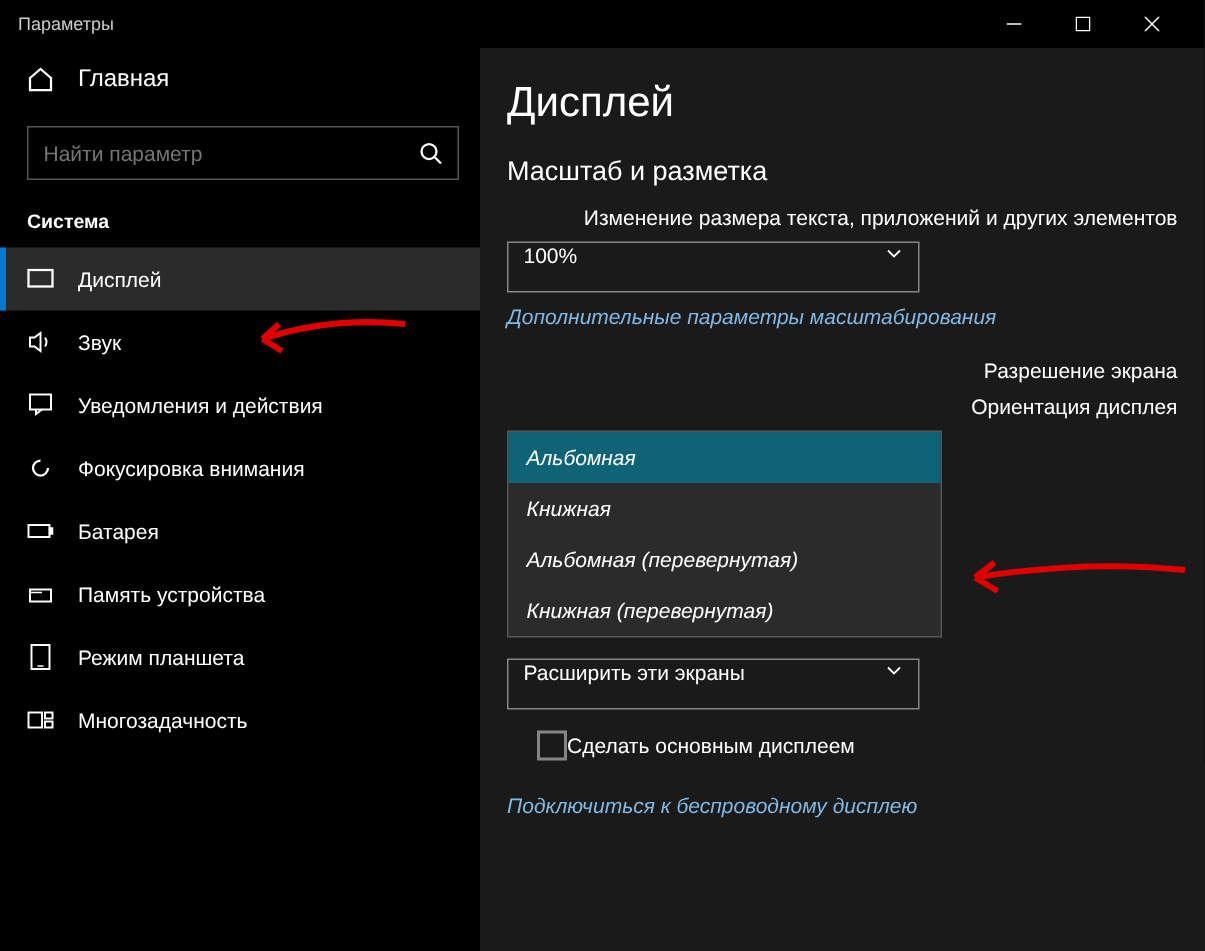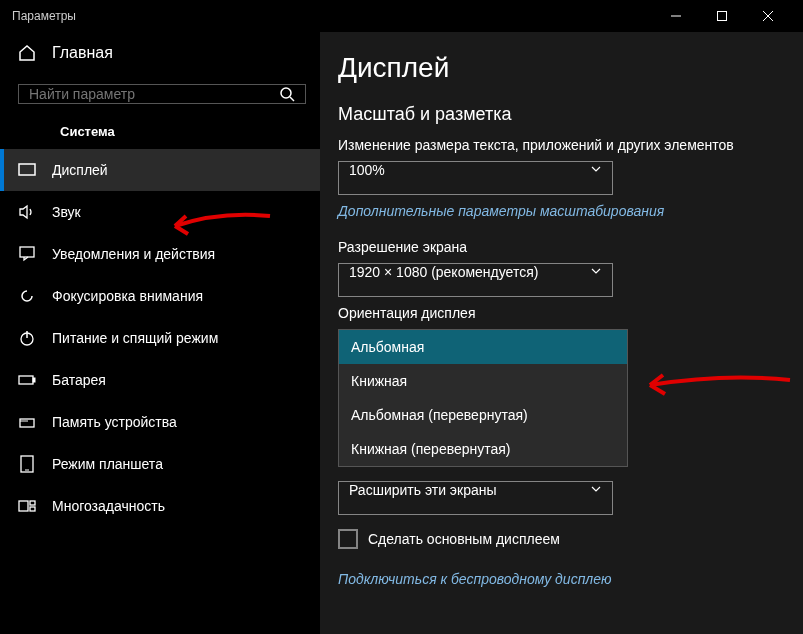--- a/index.html
+++ b/index.html
@@ -11,46 +11,46 @@
     .titlebar .btn svg { width: 10px; height: 10px; stroke: #fff; }
     
     .container { display: flex; height: calc(634px - 32px); }
     
     .sidebar { width: 320px; background: #000; padding: 0; }
     .main { flex: 1; background: #1a1a1a; padding: 20px 18px; overflow-y: auto; }
     
     .home-row { display: flex; align-items: center; gap: 16px; padding: 12px 18px; margin-bottom: 10px; }
     .home-row .icon { width: 18px; height: 18px; }
     
-    .search-box { margin: 0 14px 20px 18px; border: 1px solid #555; height: 20px; display: flex; align-items: center; padding: 0 10px; }
+    .search-box { margin: 0 14px 20px 18px; border: 1px solid #555; height: 36px; display: flex; align-items: center; padding: 0 10px; }
     .search-box input { background: transparent; border: none; outline: none; color: #ccc; font-size: 14px; flex: 1; }
     .search-box .icon { width: 16px; height: 16px; }
     
-    .section-header { font-size: 13px; padding: 0 18px 10px 18px; font-weight: 600; margin-left: 42px; }
+    .section-header { font-size: 13px; padding: 0 18px 10px 18px; font-weight: 600; }
     
     .nav-item { display: flex; align-items: center; gap: 16px; padding: 12px 18px; font-size: 14px; position: relative; cursor: pointer; }
     .nav-item.active { background: #2b2b2b; }
     .nav-item.active::before { content: ""; position: absolute; left: 0; top: 0; bottom: 0; width: 4px; background: #0078d4; }
     .nav-item .icon { width: 18px; height: 18px; display: flex; align-items: center; justify-content: center; }
     
     .main h1 { font-size: 28px; font-weight: 500; margin-bottom: 20px; }
     .main h2 { font-size: 18px; font-weight: 500; margin-bottom: 12px; }
-    .field-label { font-size: 14px; margin-bottom: 8px; }
+    .field-label { font-size: 14px; margin-bottom: 8px; text-align: right; }
     
     .select { width: 275px; height: 34px; border: 1px solid #858585; display: flex; align-items: flex-start; padding: 0 10px; font-size: 14px; background: #1a1a1a; margin-bottom: 8px; cursor: pointer; }
     .select .value { flex: 1; }
     .select .chev { width: 12px; height: 12px; }
     
     .link { color: #82b9e4; font-size: 14px; display: block; margin-bottom: 20px; cursor: pointer; font-style: italic; }
     
     .dropdown-open { width: 290px; background: #2b2b2b; border: 1px solid #555; margin-bottom: 14px; }
-    .dropdown-open .option { padding: 9px 12px; font-size: 14px; cursor: pointer; }
+    .dropdown-open .option { padding: 9px 12px; font-size: 14px; cursor: pointer; font-style: italic; }
     .dropdown-open .option.selected { background: #0f6376; }
     
-    .checkbox-row { display: flex; align-items: center; gap: 10px; font-size: 14px; margin-bottom: 22px; }
+    .checkbox-row { display: flex; align-items: center; font-size: 14px; margin-bottom: 22px; margin-left: 20px; }
     .checkbox { width: 20px; height: 20px; border: 2px solid #858585; }
     
     
     .arrow { position: absolute; pointer-events: none; }
     .arrow1 { left: 160px; top: 206px; }
     .arrow2 { left: 635px; top: 370px; }
     
     svg { stroke: currentColor; fill: none; }
   </style>
 </head>
@@ -125,29 +125,20 @@
       <span class="icon">
           <svg viewBox="0 0 18 18">
             <path d="M 14 9 A 5 5 0 1 1 9 4" stroke-width="1.5"></path>
           </svg>
         </span>
       <span>Фокусировка внимания</span>
     </div>
     <div class="nav-item">
       <span class="icon">
           <svg viewBox="0 0 18 18">
-            <circle cx="9" cy="10" r="6" stroke-width="1.3"></circle>
-            <line x1="9" y1="2" x2="9" y2="9" stroke-width="1.5"></line>
-          </svg>
-        </span>
-      <span>Питание и спящий режим</span>
-    </div>
-    <div class="nav-item">
-      <span class="icon">
-          <svg viewBox="0 0 18 18">
             <rect x="1" y="5" width="14" height="8" stroke-width="1.3"></rect>
             <rect x="15" y="7" width="2" height="4" fill="currentColor"></rect>
           </svg>
         </span>
       <span>Батарея</span>
     </div>
     <div class="nav-item">
       <span class="icon">
           <svg viewBox="0 0 18 18">
             <rect x="2" y="6" width="14" height="8" stroke-width="1.3"></rect>
@@ -184,26 +175,20 @@
     <div class="field-label">Изменение размера текста, приложений и других элементов</div>
     <div class="select">
       <span class="value">100%</span>
       <span class="chev"><svg viewBox="0 0 12 12">
             <path d="M2 4 L6 8 L10 4" stroke-width="1.2"></path>
           </svg></span>
     </div>
     <a class="link">Дополнительные параметры масштабирования</a>
 
     <div class="field-label">Разрешение экрана</div>
-    <div class="select">
-      <span class="value">1920 × 1080 (рекомендуется)</span>
-      <span class="chev"><svg viewBox="0 0 12 12">
-            <path d="M2 4 L6 8 L10 4" stroke-width="1.2"></path>
-          </svg></span>
-    </div>
 
     <div class="field-label" style="margin-top:0">Ориентация дисплея</div>
     <div class="dropdown-open">
       <div class="option selected">Альбомная</div>
       <div class="option">Книжная</div>
       <div class="option">Альбомная (перевернутая)</div>
       <div class="option">Книжная (перевернутая)</div>
     </div>
 
     <div class="select">

